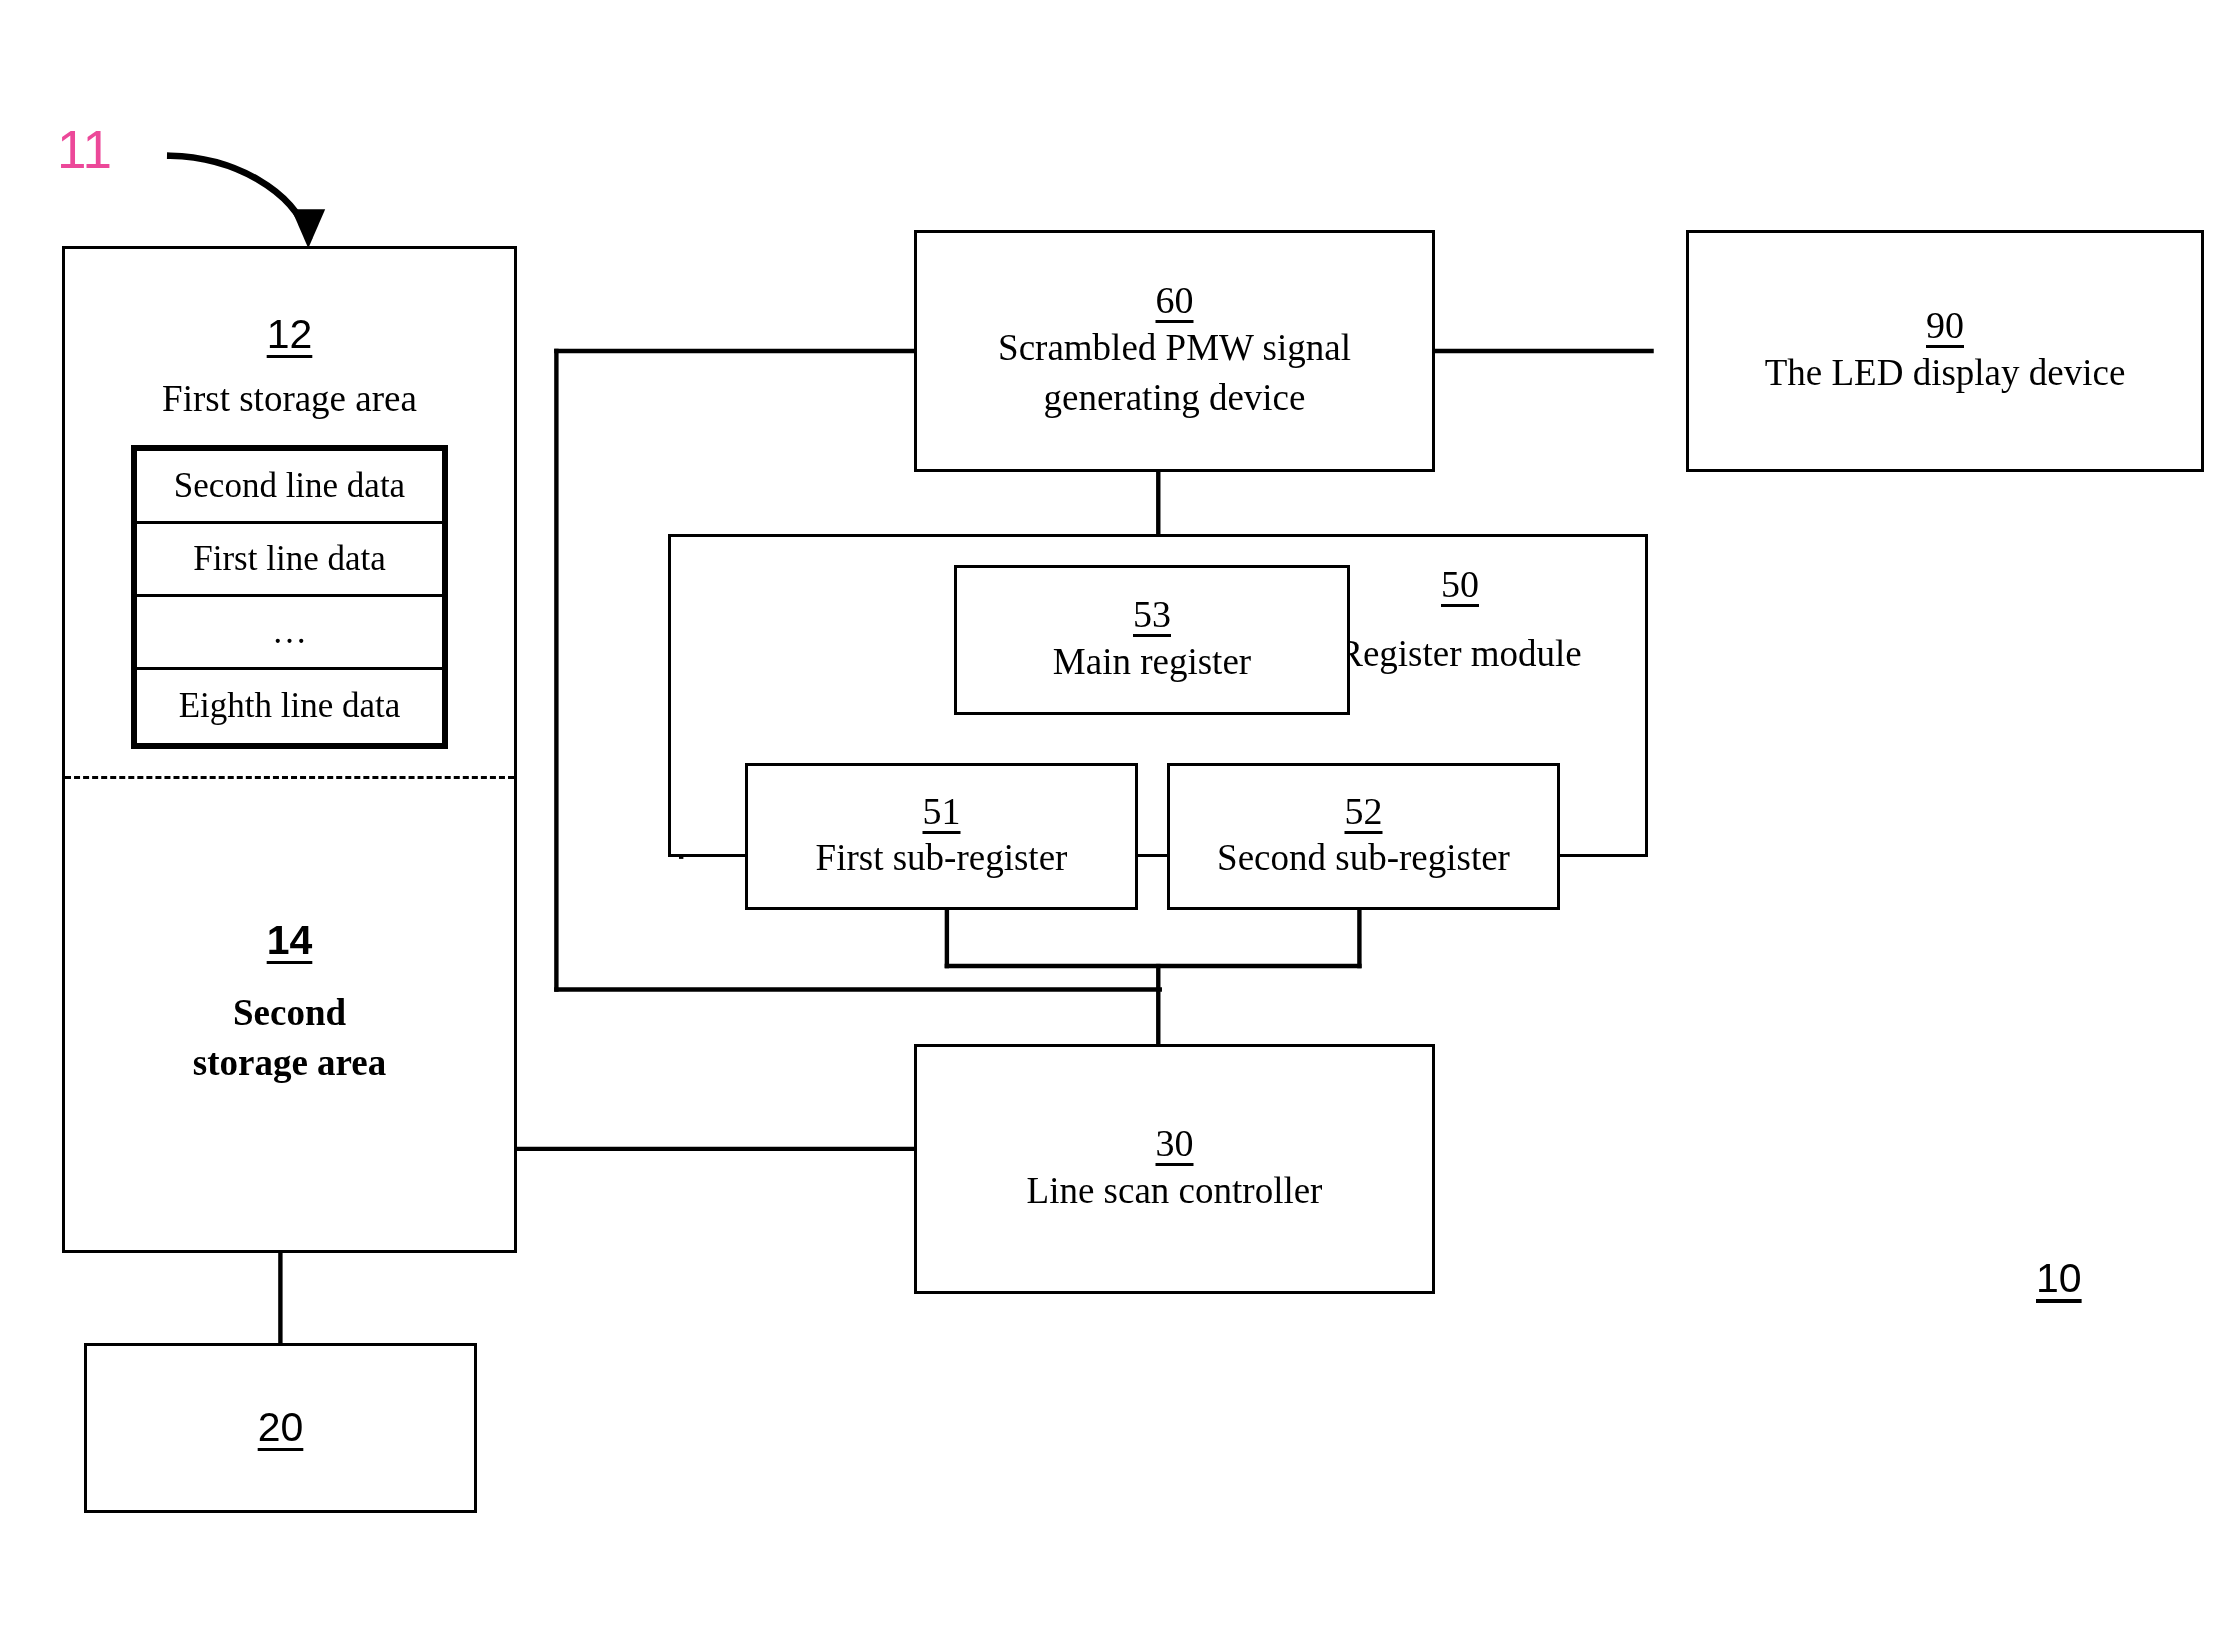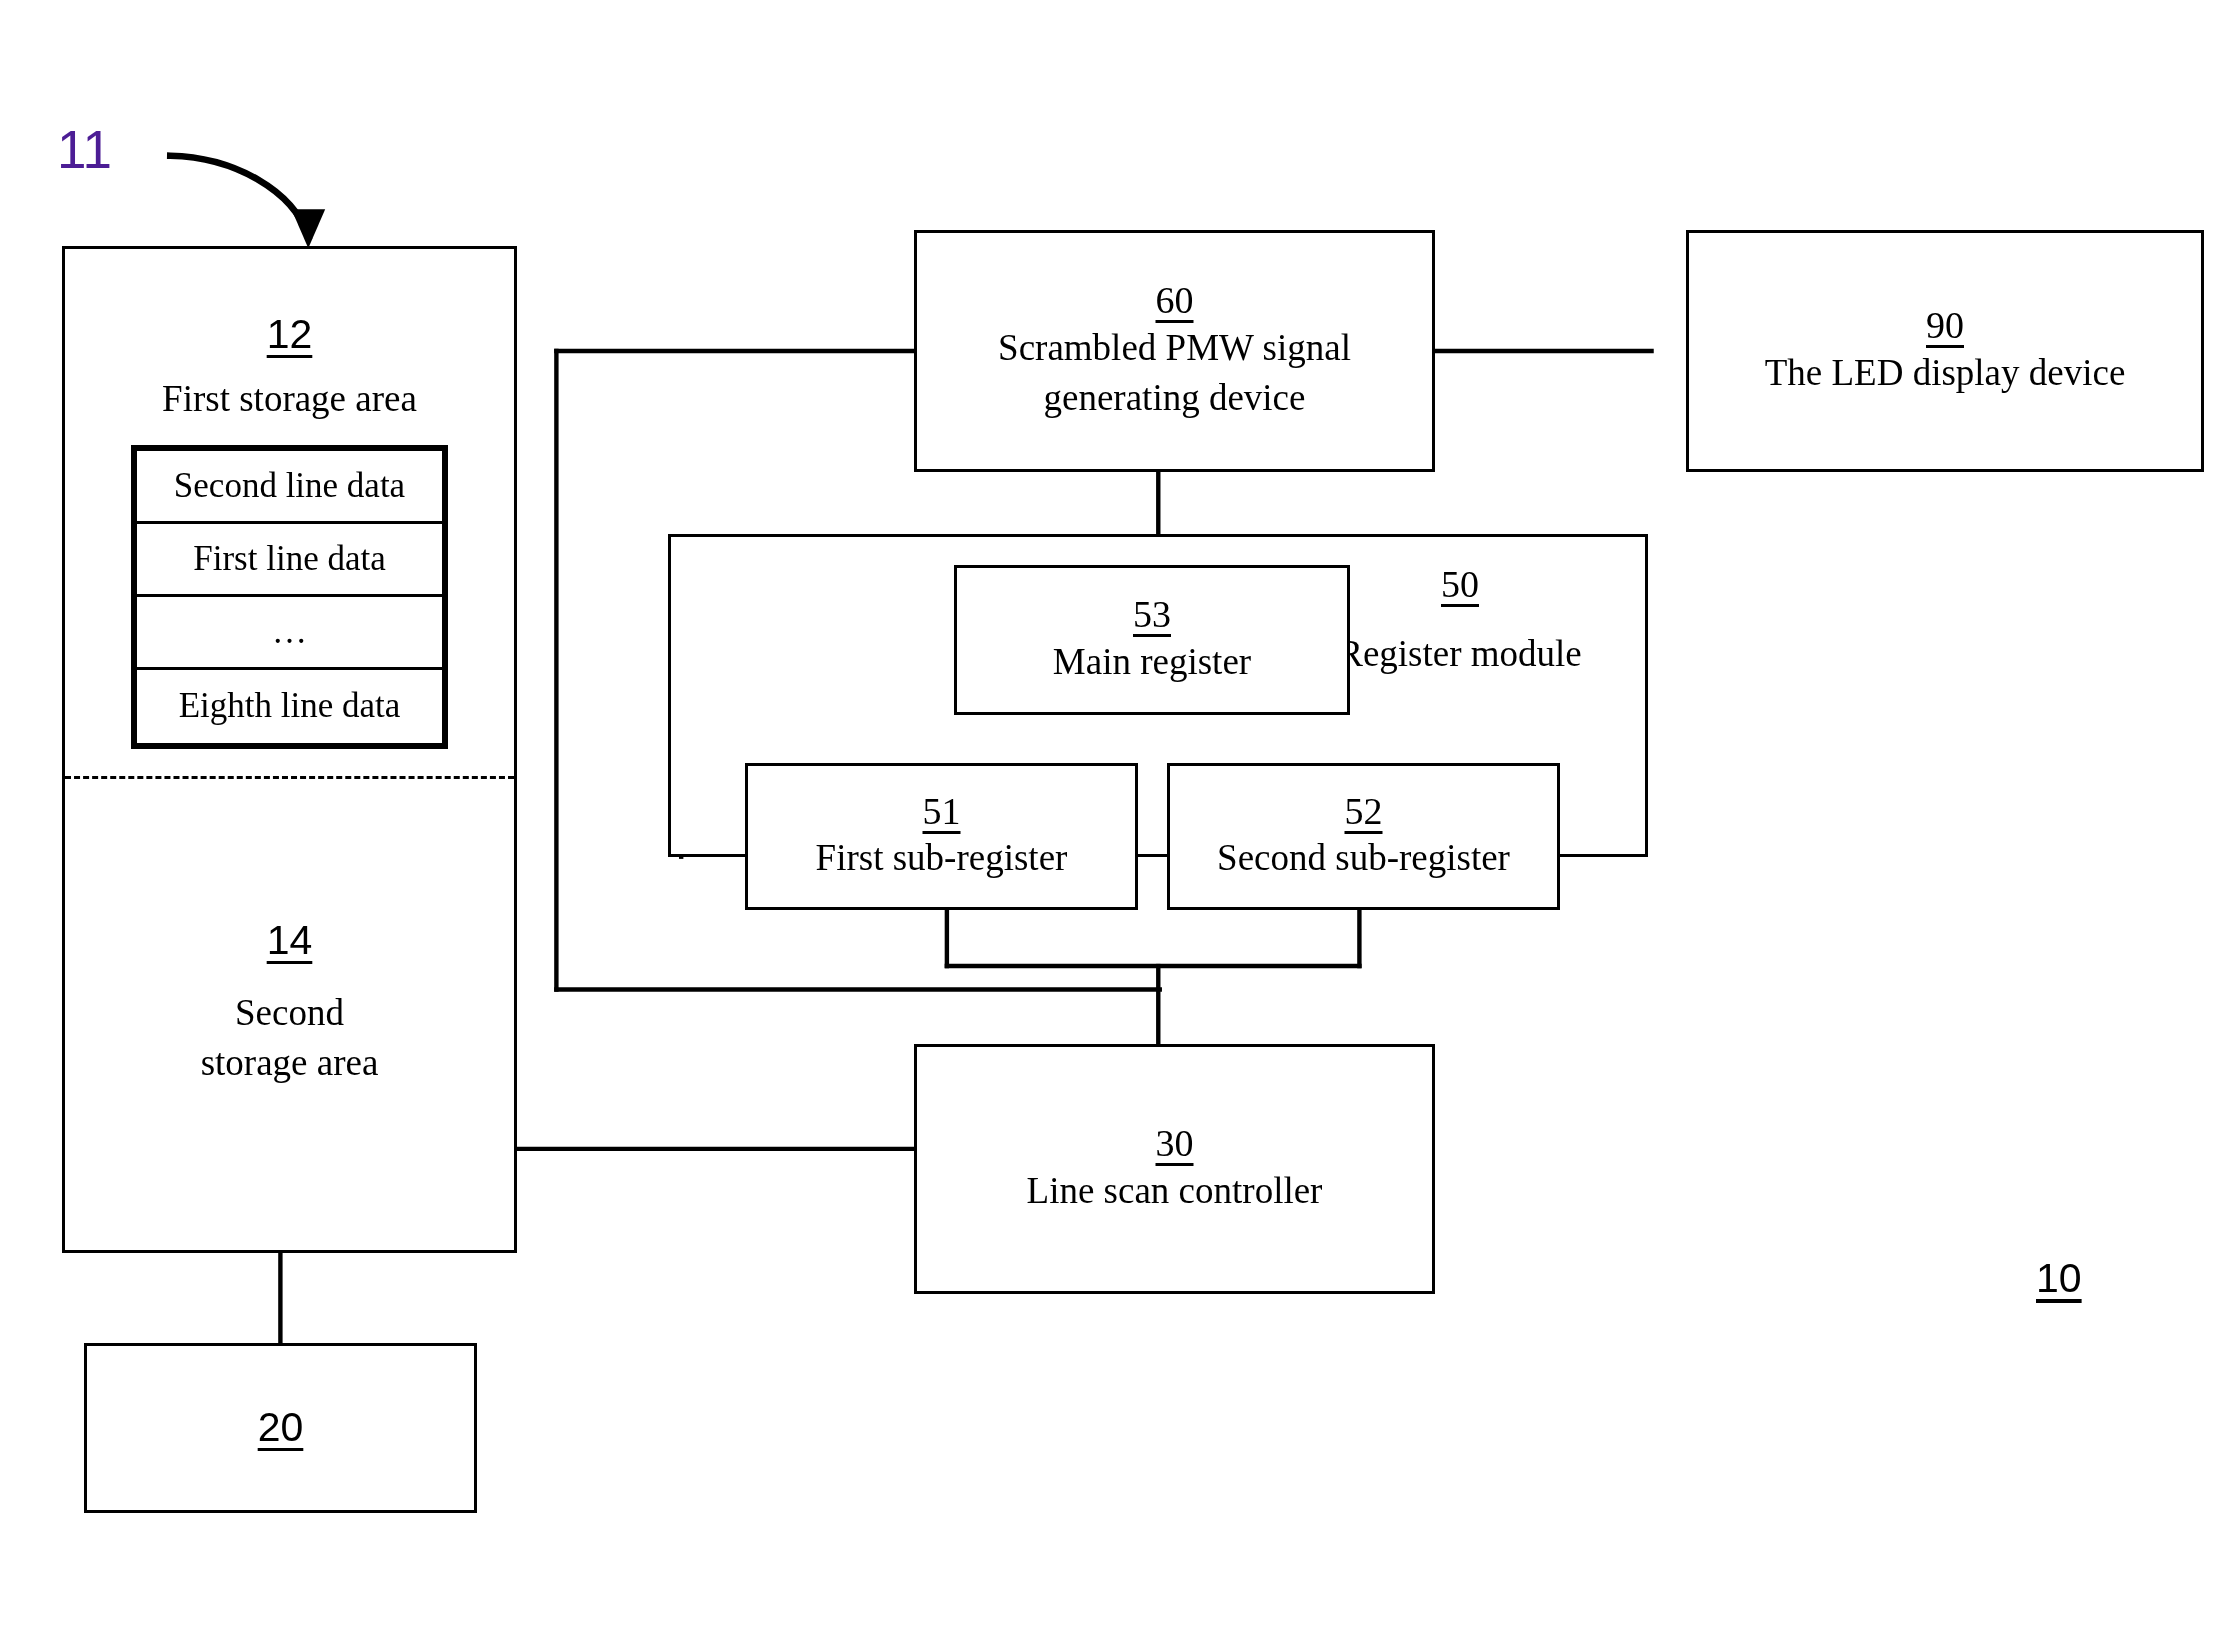--- a/index.html
+++ b/index.html
@@ -64,21 +64,21 @@
     height: 1007px;
     border-width: 3.7px;
     justify-content: flex-start;
   }
   #label-11 {
     position: absolute;
     left: 57px;
     top: 123px;
     font-family: "Liberation Sans", sans-serif;
     font-size: 53px;
-    color: #4c1d95;
+    color: #ec4899;
     line-height: 1;
   }
   #first-storage-area {
     position: absolute;
     left: 0;
     top: 16px;
     width: 100%;
     height: 532px;
     display: flex;
     flex-direction: column;
@@ -115,20 +115,21 @@
     left: 0;
     top: 532px;
     width: 100%;
     height: 475px;
     display: flex;
     flex-direction: column;
     align-items: center;
     justify-content: flex-start;
     padding-top: 136px;
     box-sizing: border-box;
+    font-weight: bold;
   }
 
   
   #box-20 {
     left: 84px;
     top: 1343px;
     width: 393px;
     height: 170px;
   }
 

